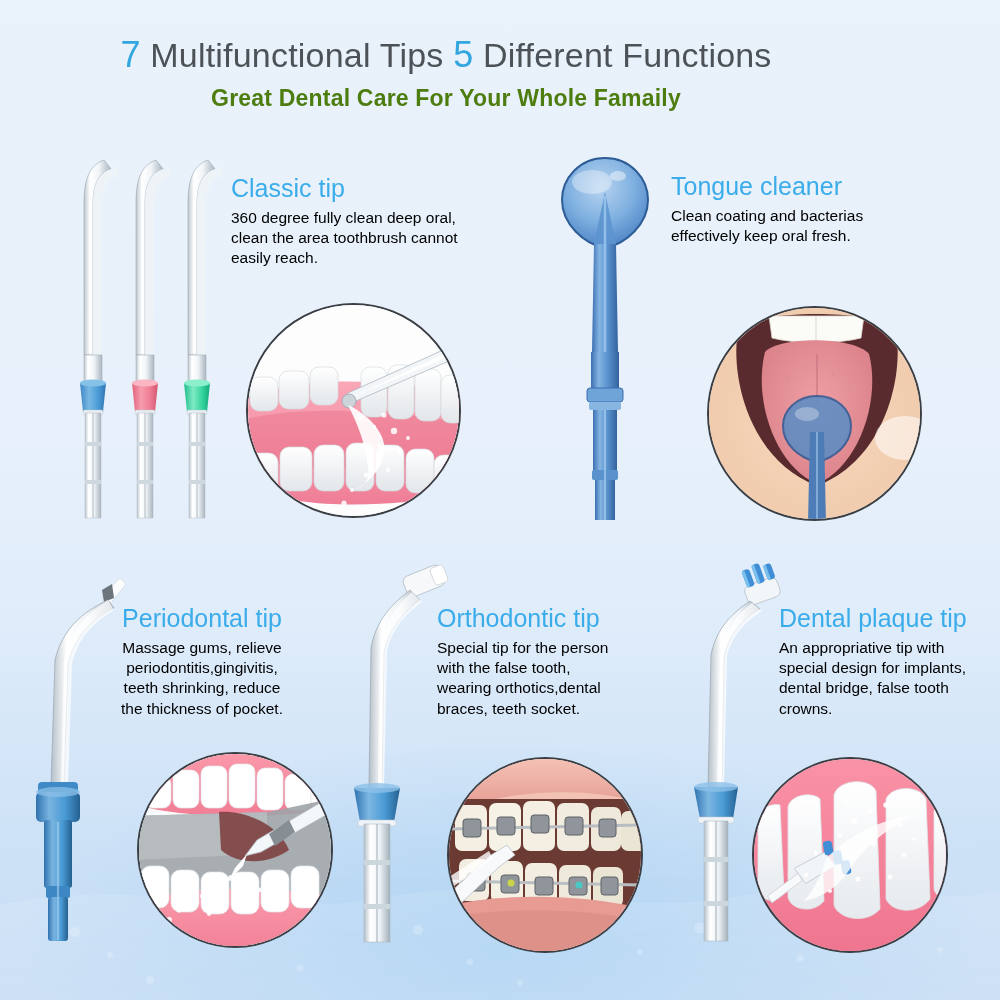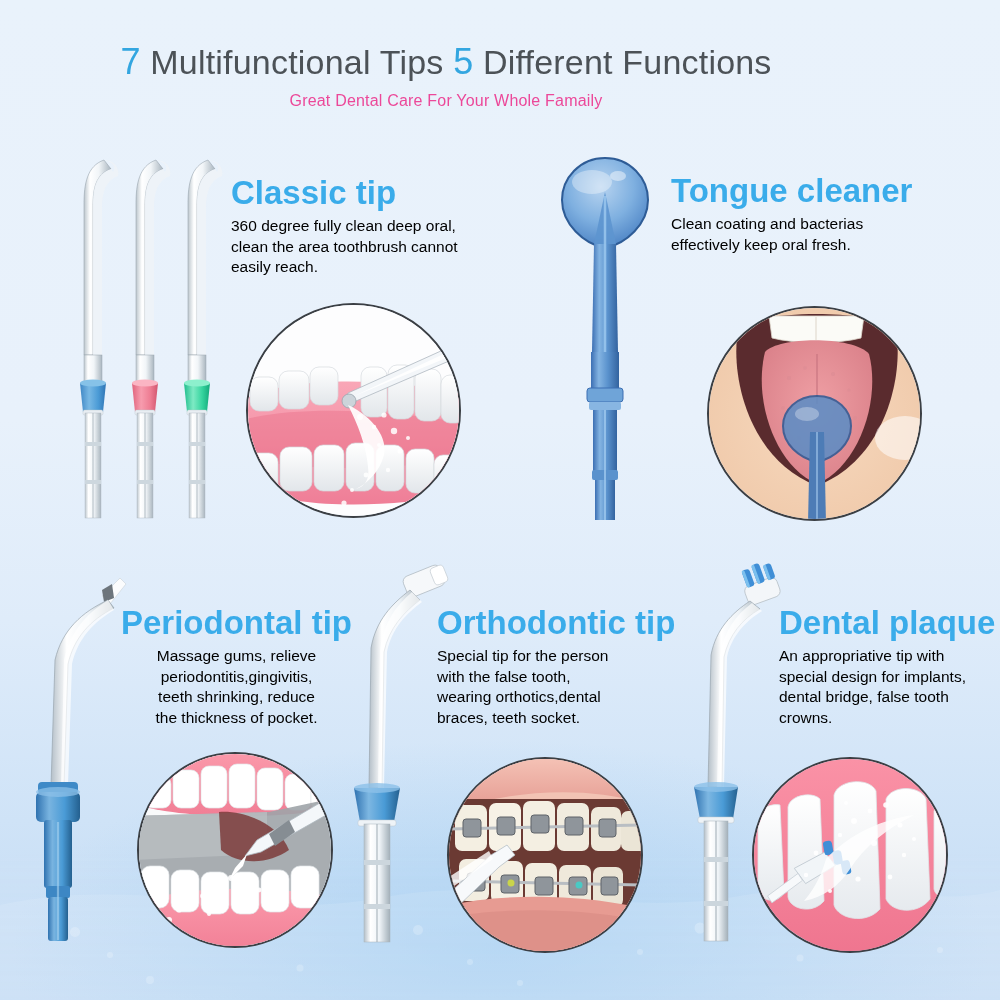--- a/index.html
+++ b/index.html
@@ -11,28 +11,28 @@
       linear-gradient(180deg,#e9f2fb 0%, #e8f1fb 42%, #dfecfa 62%, #cfe3f7 82%, #c3dbf4 100%);
     overflow:hidden;
     position:relative;
   }
   .stage { position:absolute; inset:0; }
 
   
   .water-texture { position:absolute; left:0; bottom:0; width:1000px; height:300px; opacity:.55; pointer-events:none; }
 
   
-  .header { position:absolute; top:41px; left:0; width:892px; text-align:center; }
+  .header { position:absolute; top:34px; left:0; width:892px; text-align:center; }
   .title { font-size:34px; font-weight:400; color:#4c5257; letter-spacing:.2px; white-space:nowrap; }
   .title .num { color:#33a6e0; font-size:36px; font-weight:400; }
-  .subtitle { margin-top:9px; font-size:16px; color:#ec4899; font-weight:400; letter-spacing:.2px; }
+  .subtitle { margin-top:9px; font-size:23px; color:#4d7c0f; font-weight:700; letter-spacing:.2px; }
 
   
   .block { position:absolute; }
-  .blk-title { color:#3aacea; font-size:33px; font-weight:700; line-height:1.1; white-space:nowrap; }
+  .blk-title { color:#3aacea; font-size:25px; font-weight:400; line-height:1.1; white-space:nowrap; }
   .blk-desc { color:#000000; font-size:15.5px; line-height:1.32; margin-top:5px; }
   .blk-desc span { display:block; white-space:nowrap; }
 
   
   .photo { position:absolute; border-radius:50%; overflow:hidden; border:2px solid #3b3f44; }
 
   svg { display:block; }
   .noselect { user-select:none; }
 </style>
 </head>

